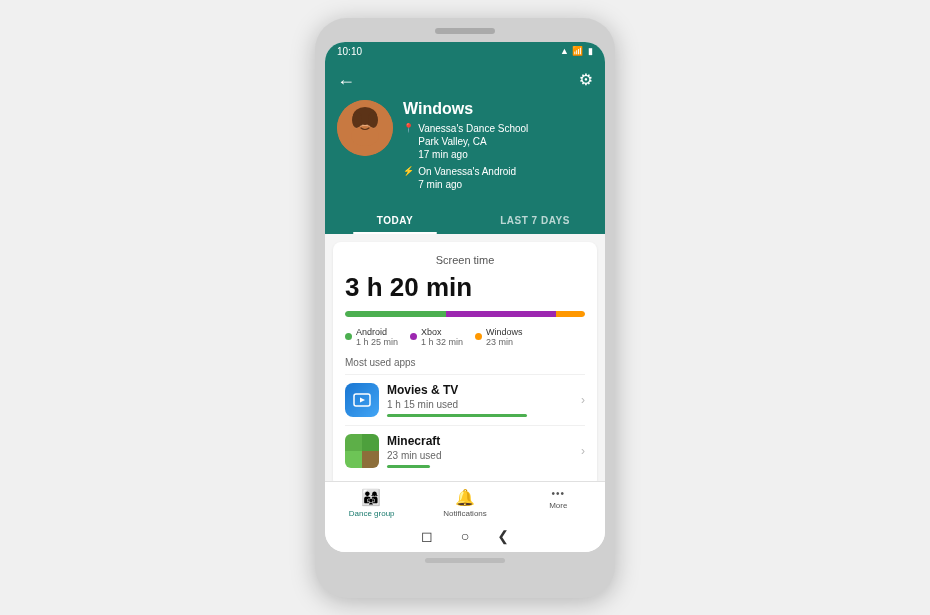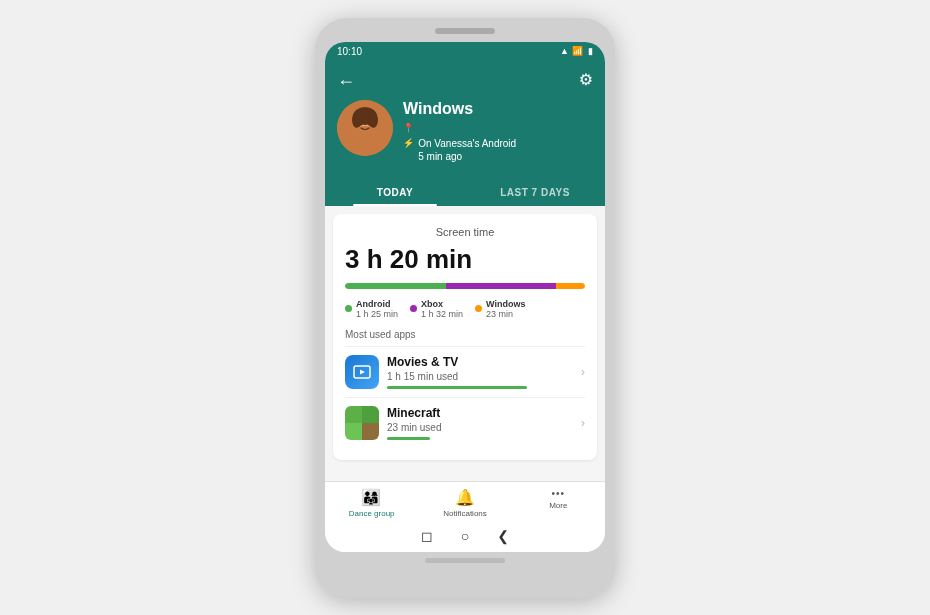--- a/index.html
+++ b/index.html
@@ -240,21 +240,21 @@
     .legend-dot {
       width: 7px;
       height: 7px;
       border-radius: 50%;
       flex-shrink: 0;
     }
 
     .legend-label {
       font-size: 9px;
       color: #333;
-      font-weight: 700;
+      font-weight: 400;
     }
 
     .legend-time {
       font-size: 9px;
       color: #666;
     }
 
     .most-used-title {
       font-size: 10px;
       color: #666;
@@ -440,27 +440,32 @@
             <circle cx="32" cy="24" r="1.5" fill="#5c3317"></circle>
             <path d="M24 28 Q28 31 32 28" stroke="#5c3317" stroke-width="1.2" fill="none" stroke-linecap="round"></path>
           </svg>
         </div>
 
         <div class="profile-info">
           <div class="profile-name">Windows</div>
 
           <div class="profile-detail">
             <span class="detail-icon">📍</span>
+            <div class="detail-text">
+              <span>Vanessa's Dance School</span><br>
+              <span>Park Valley, CA</span><br>
+              <span>17 min ago</span>
+            </div>
           </div>
 
           <div class="profile-detail">
             <span class="detail-icon">⚡</span>
             <div class="detail-text">
               <span>On Vanessa's Android</span><br>
-              <span>5 min ago</span>
+              <span>7 min ago</span>
             </div>
           </div>
         </div>
       </div>
     </div>
 
     <div class="tabs">
       <div class="tab active">
         <span>TODAY</span>
       </div>

